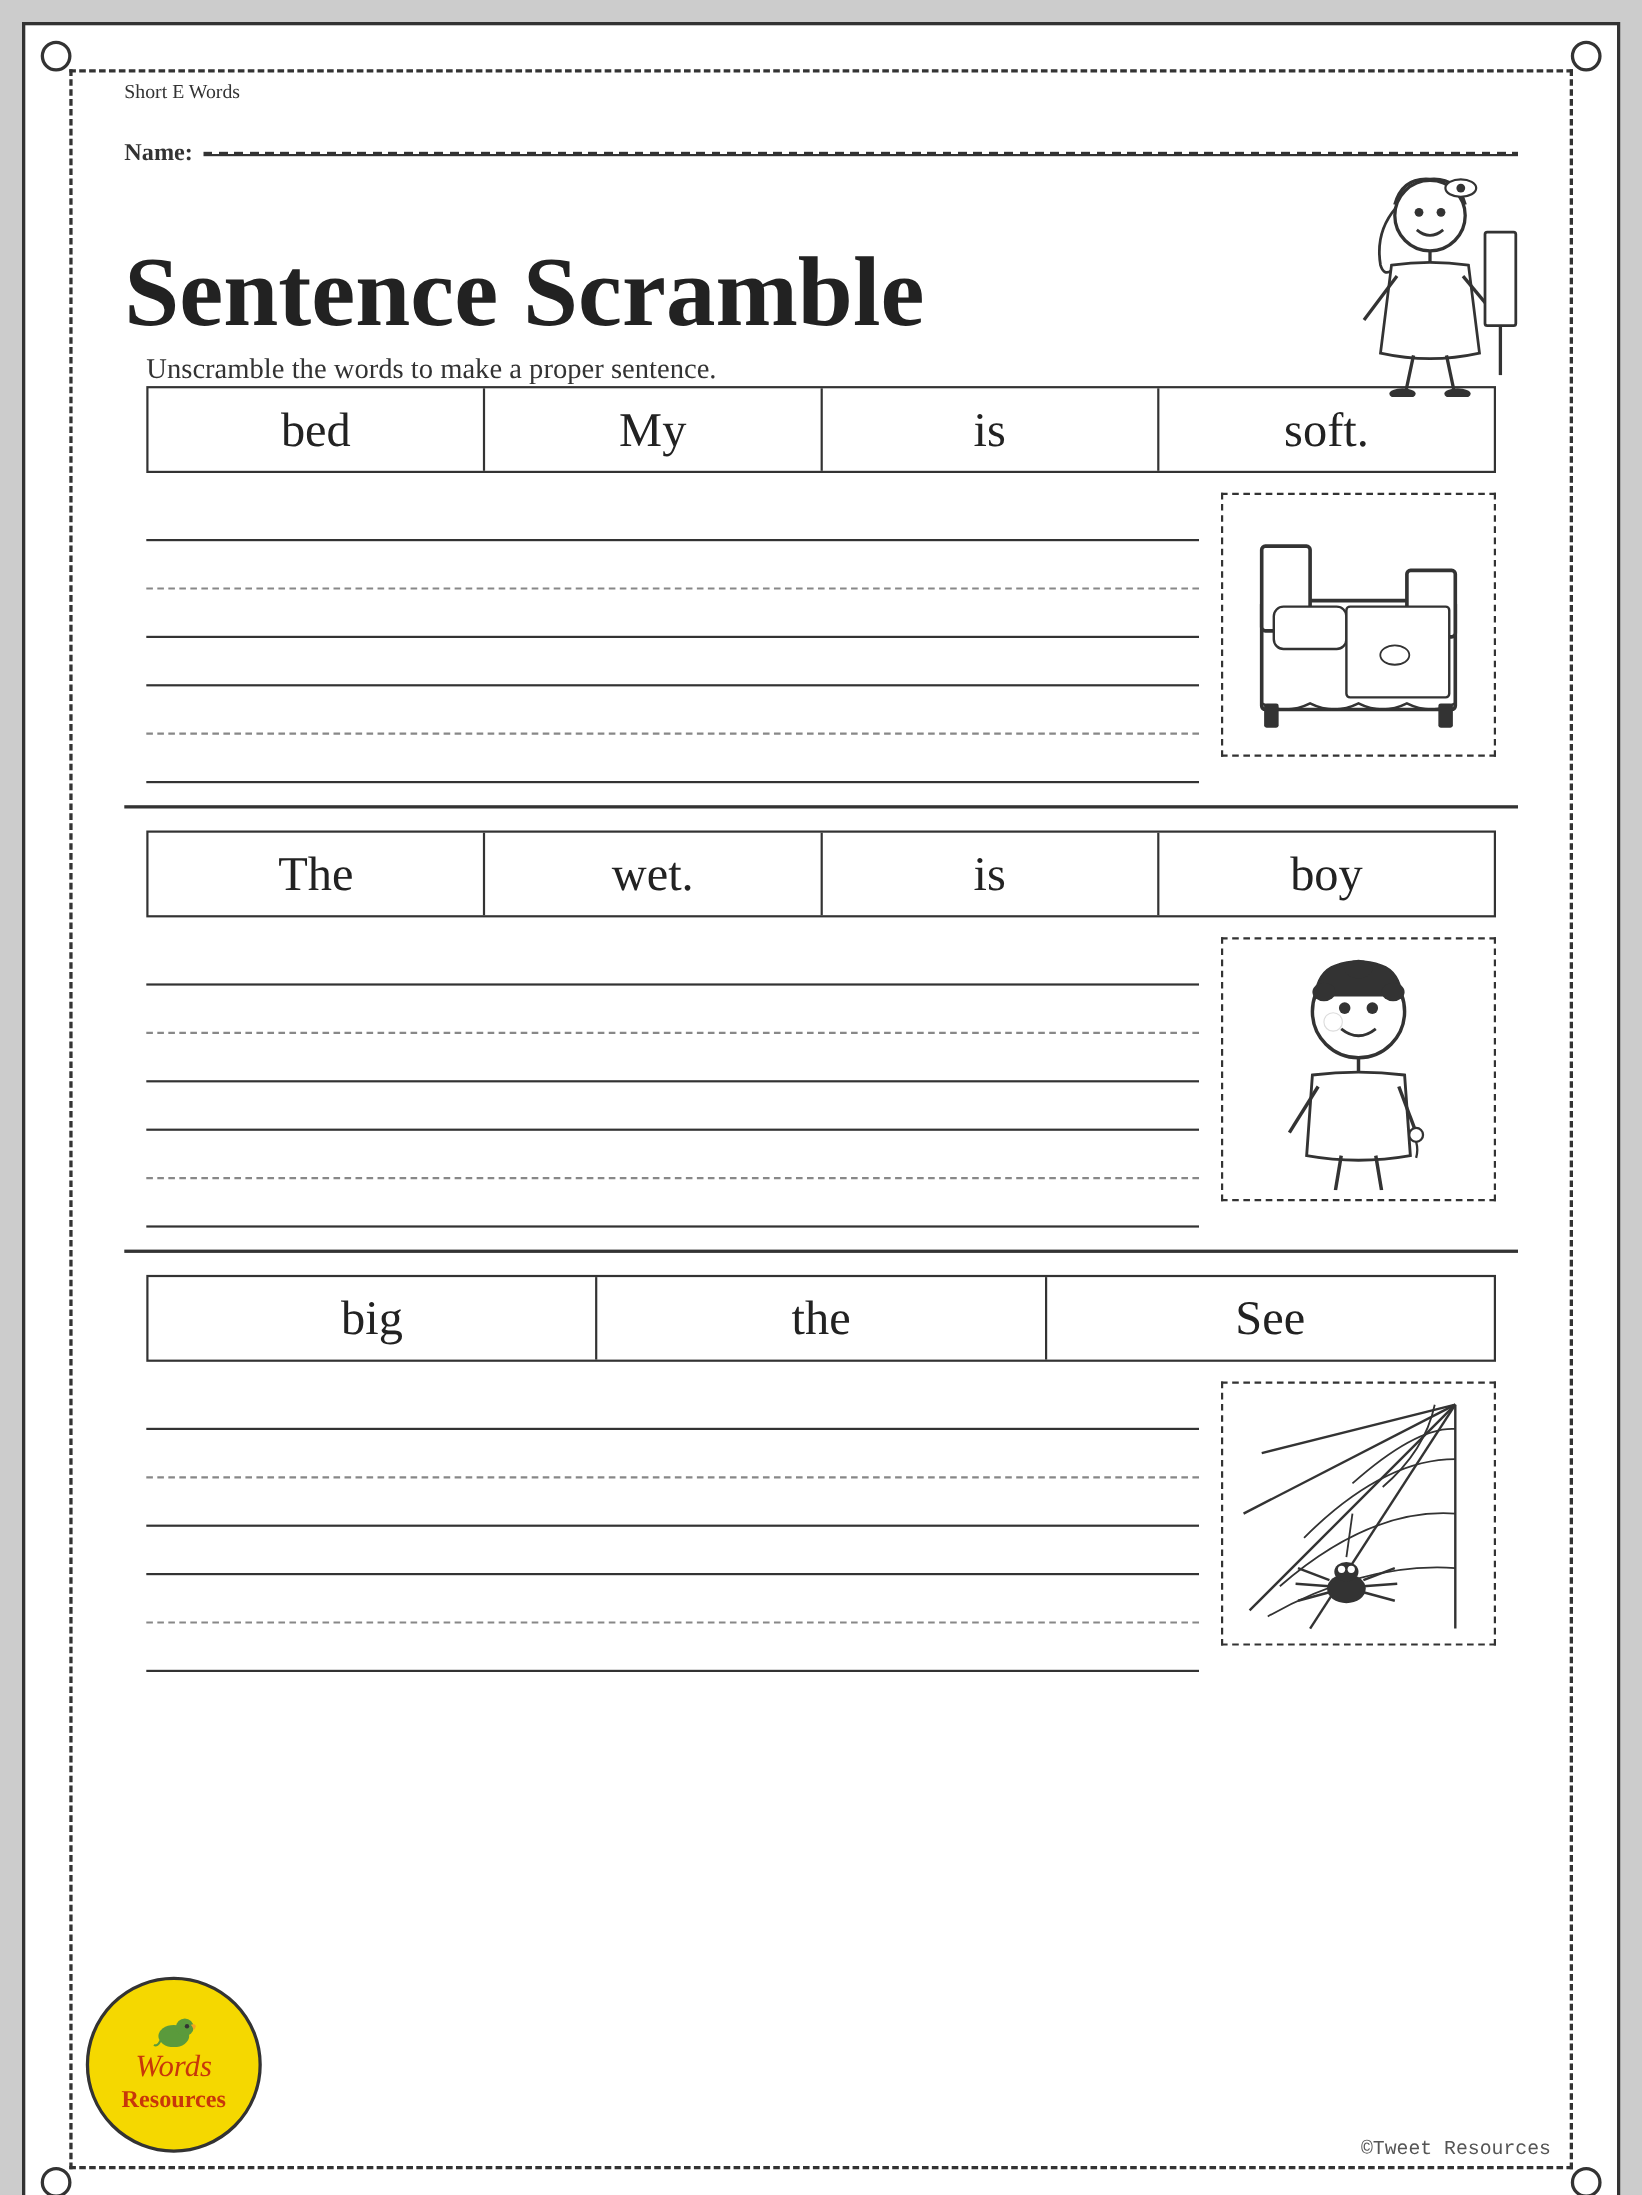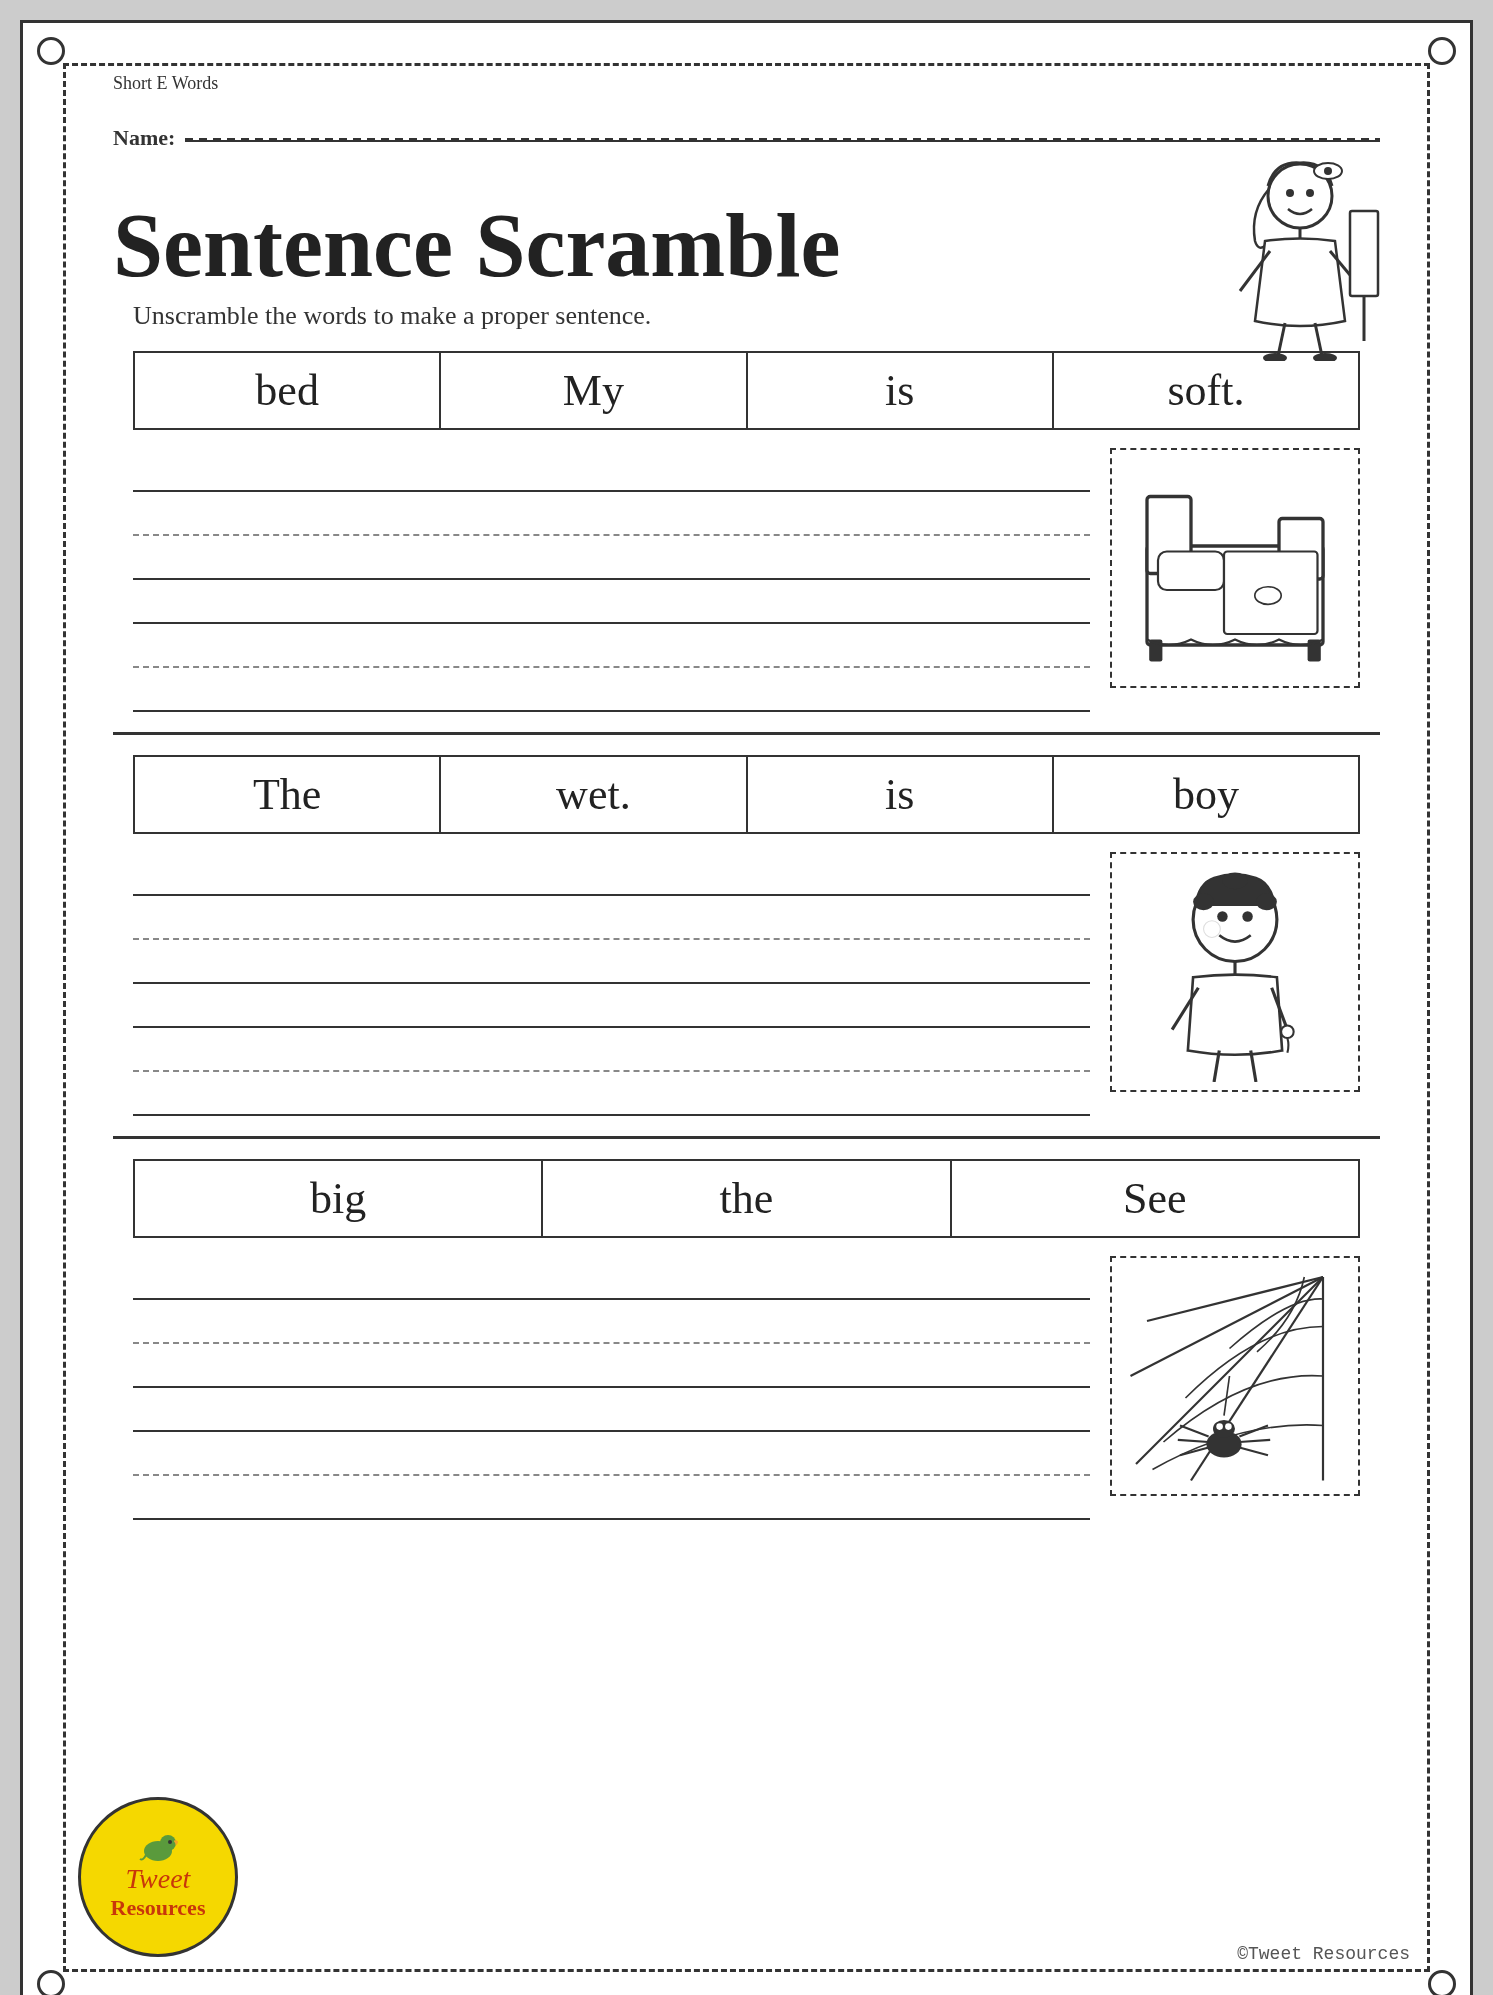--- a/index.html
+++ b/index.html
@@ -81,21 +81,21 @@
       flex-shrink: 0;
     }
 
     
     .subtitle {
       font-size: 26px;
       font-family: 'Comic Sans MS', cursive;
       color: #333;
       margin-top: 6px;
       margin-left: 20px;
-      margin-bottom: 20px;
+      margin-bottom: 0;
     }
 
     
     .scramble-section {
       margin: 0 20px 20px 20px;
     }
 
     
     .word-boxes {
       display: flex;
@@ -418,20 +418,20 @@
   <div class="logo">
     <div class="logo-circle">
 
       <svg width="40" height="30" viewBox="0 0 40 30">
         <ellipse cx="20" cy="18" rx="14" ry="10" fill="#5a9a3c"></ellipse>
         <circle cx="30" cy="10" r="8" fill="#5a9a3c"></circle>
         <path d="M36 8 Q42 7 38 12" fill="#f5a623" stroke="#f5a623"></path>
         <circle cx="32" cy="9" r="2" fill="#333"></circle>
         <path d="M8 22 Q5 28 2 26" fill="none" stroke="#5a9a3c" stroke-width="2"></path>
       </svg>
-      <div class="logo-text-tweet">Tweet</div>
+      <div class="logo-text-tweet">Words</div>
       <div class="logo-text-resources">Resources</div>
     </div>
   </div>
 
   <div class="copyright">©Tweet Resources</div>
 
 </div>
 
 </body></html>

